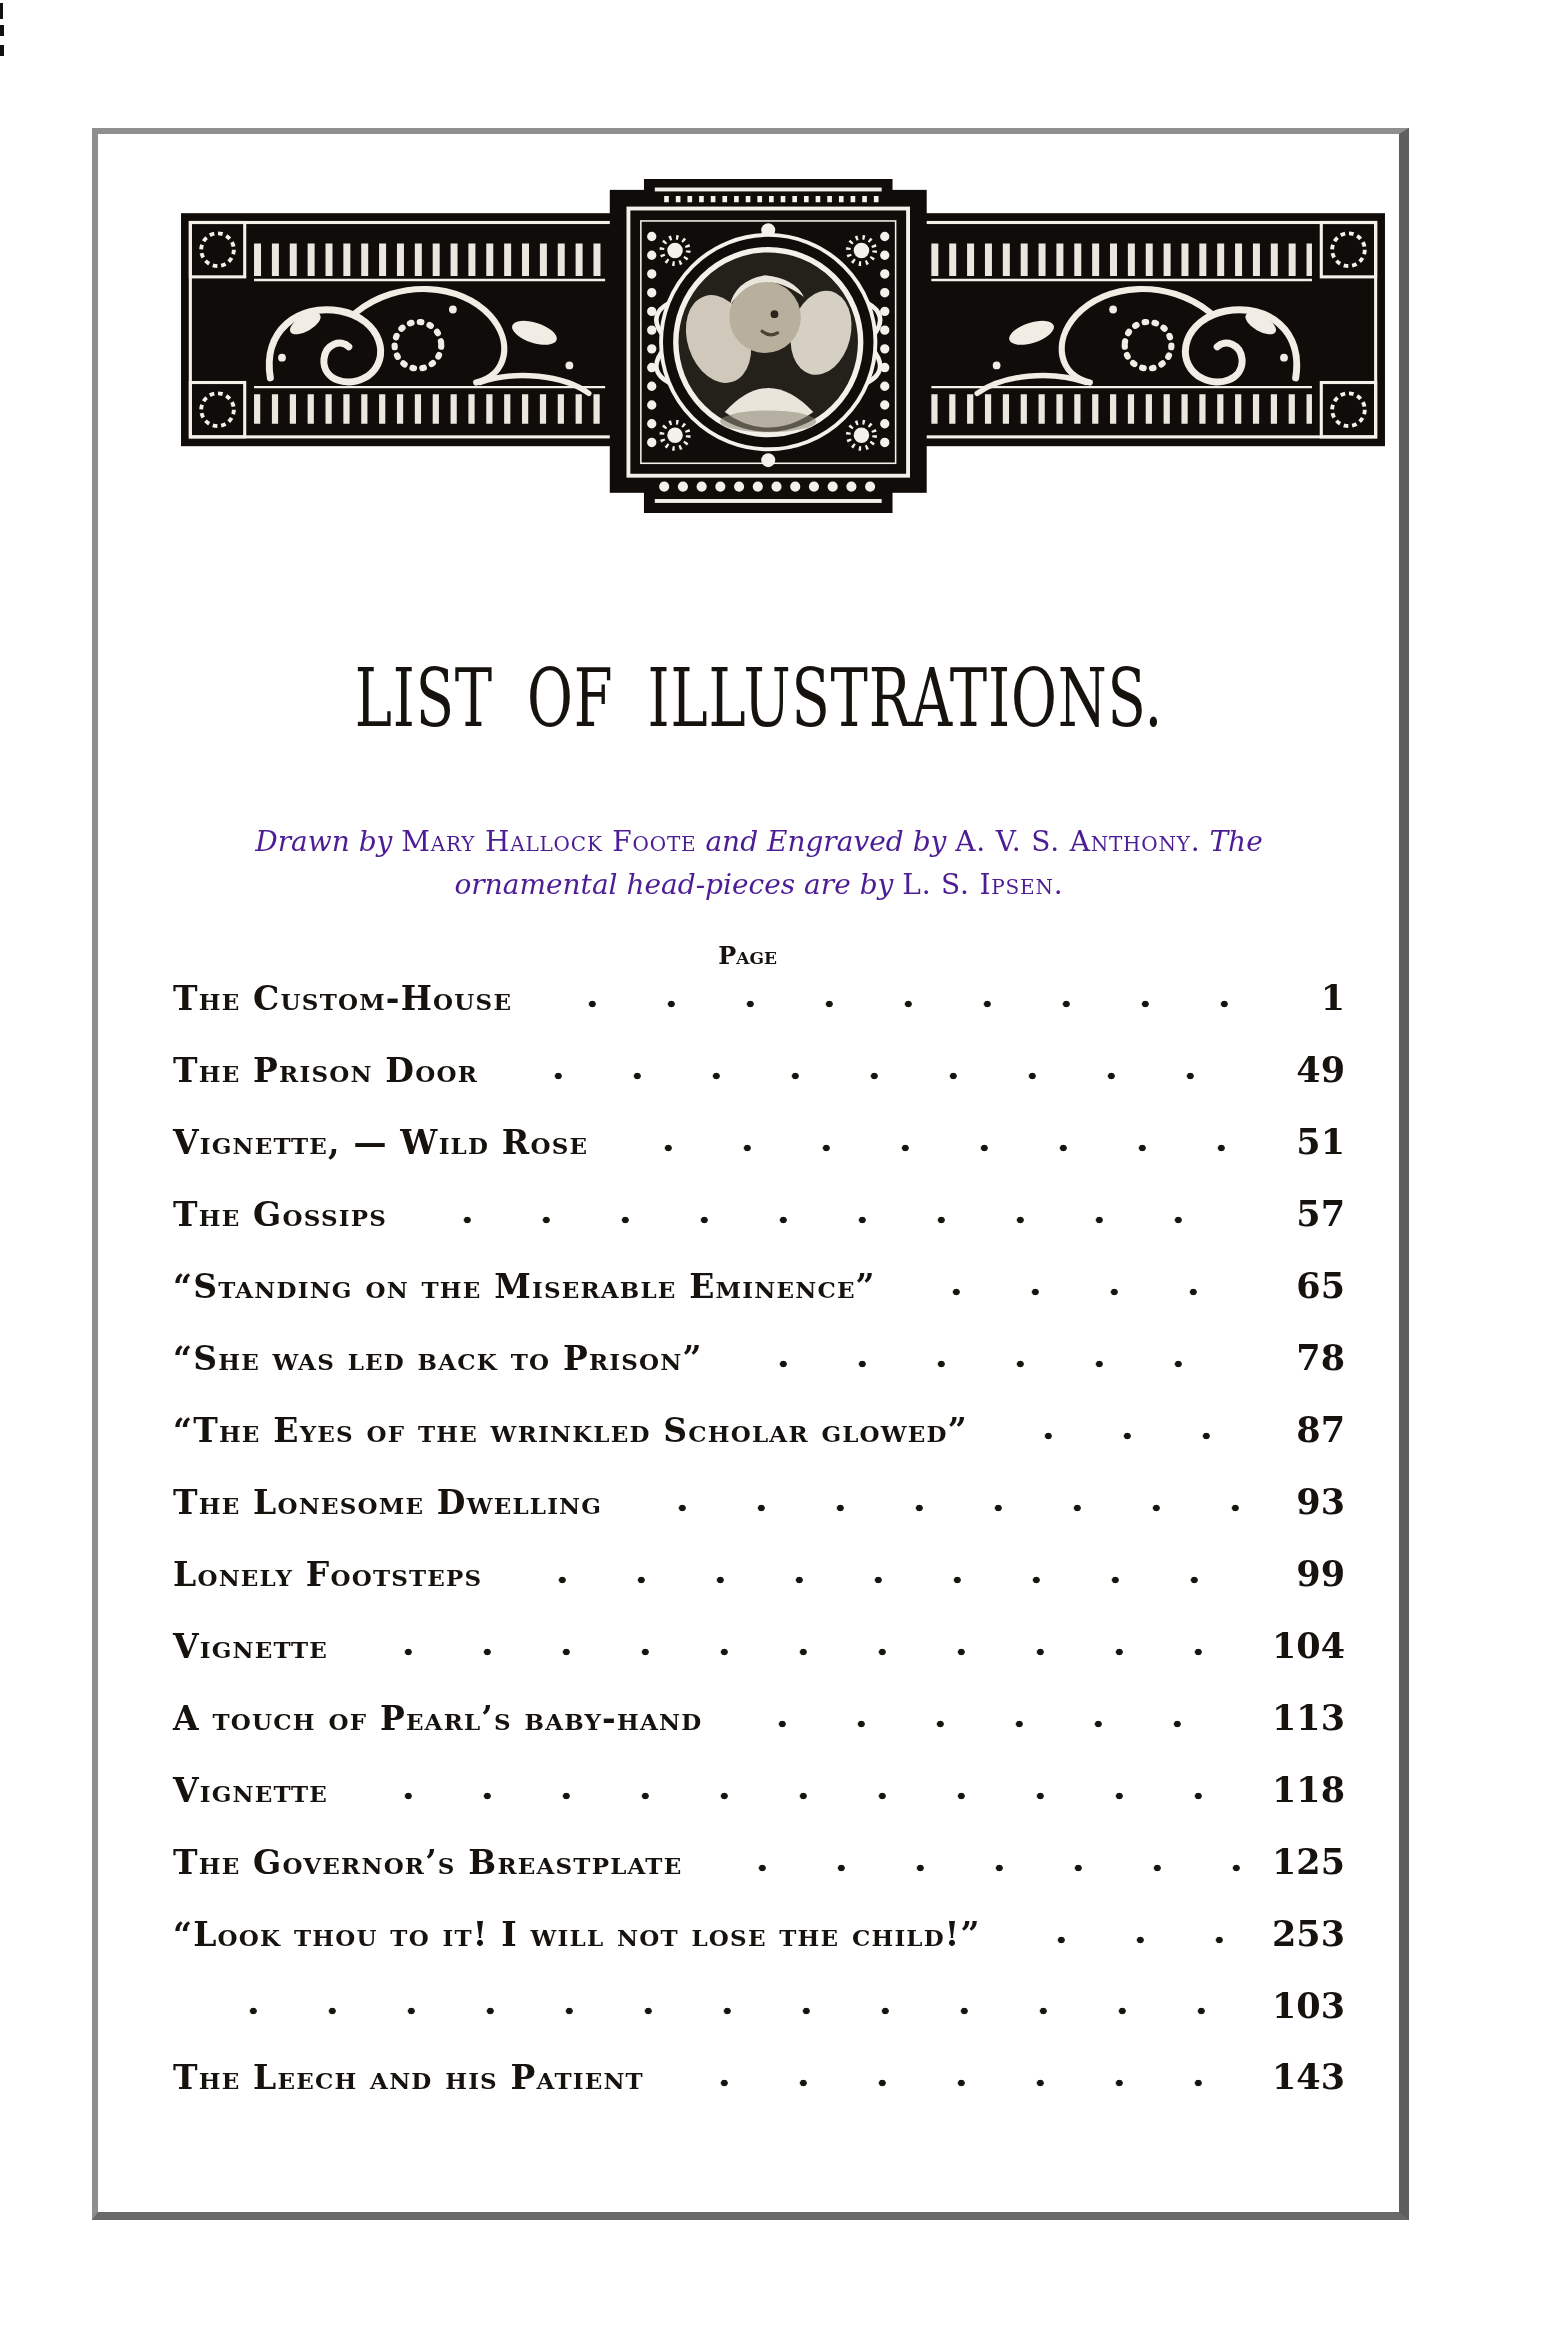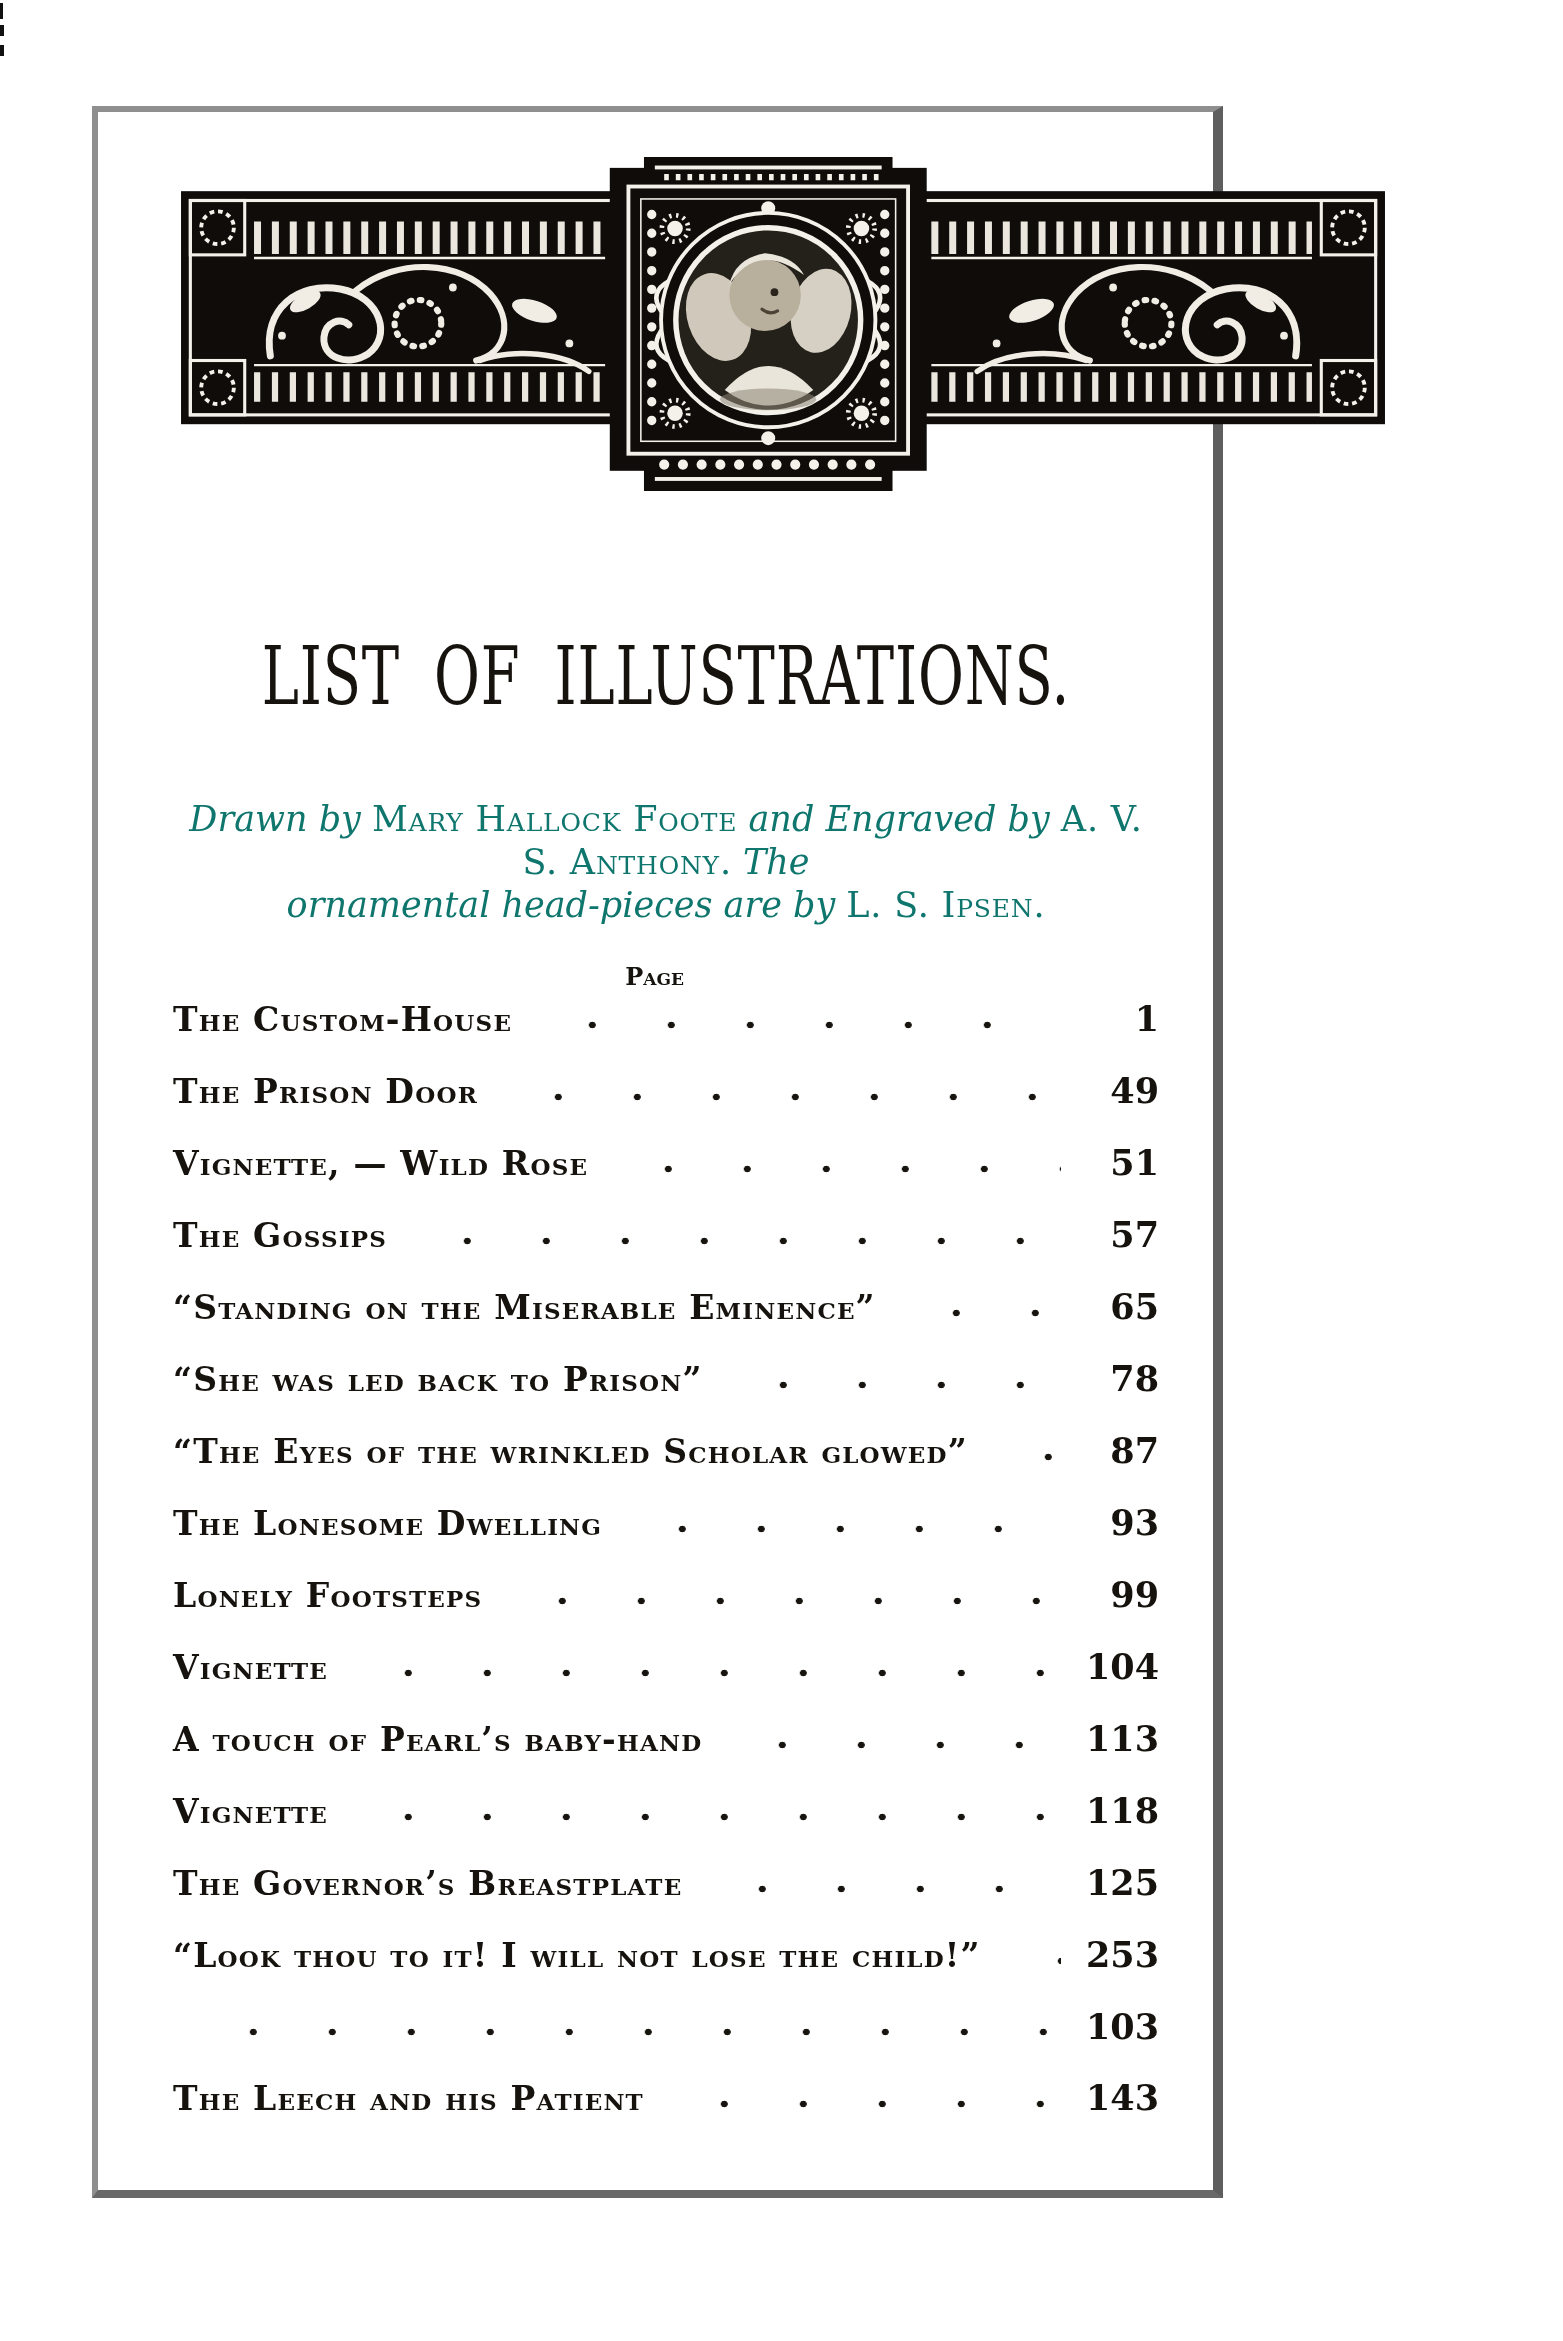--- a/index.html
+++ b/index.html
@@ -14,22 +14,22 @@
 
   
   .artifact { position: absolute; background: #111; }
   .art1 { left: 0; top: 3.1px;  width: 3.1px; height: 15.5px; }
   .art2 { left: 0; top: 25px; width: 3.9px; height: 11px; }
   .art3 { left: 0; top: 45px; width: 3.9px; height: 11px; }
 
   
   .frame {
     position: absolute;
-    left: 92px; top: 106px;
-    width: 1131px; height: 2092px;
+    left: 92px; top: 128px;
+    width: 1317px; height: 2092px;
     box-sizing: border-box;
     border-style: solid;
     border-width: 6.2px 10px 8.5px 6.2px;
     border-color: #8f8f8f #5e5e5e #696969 #8f8f8f;
   }
   .content {
     position: absolute; inset: 0;
     padding: 0 54px 0 75px;
     overflow: visible;
   }
@@ -49,23 +49,23 @@
     word-spacing: 15.5px;
     white-space: nowrap;
     transform: scaleY(1.42);
     transform-origin: 50% 72%;
     color: #16120d;
   }
 
   .attribution {
     margin-top: 75px;
     text-align: center;
-    font-size: 35px;
+    font-size: 28px;
     line-height: 43px;
-    color: #0f766e;
+    color: #4c1d95;
   }
   .attr-italic { font-style: italic; }
   .attr-smallcaps { font-variant: small-caps; letter-spacing: 0.8px; }
 
   .col-header {
     margin-top: 34px;
     text-align: center;
     padding-right: 23px;
     font-variant: small-caps;
     font-weight: 600;

